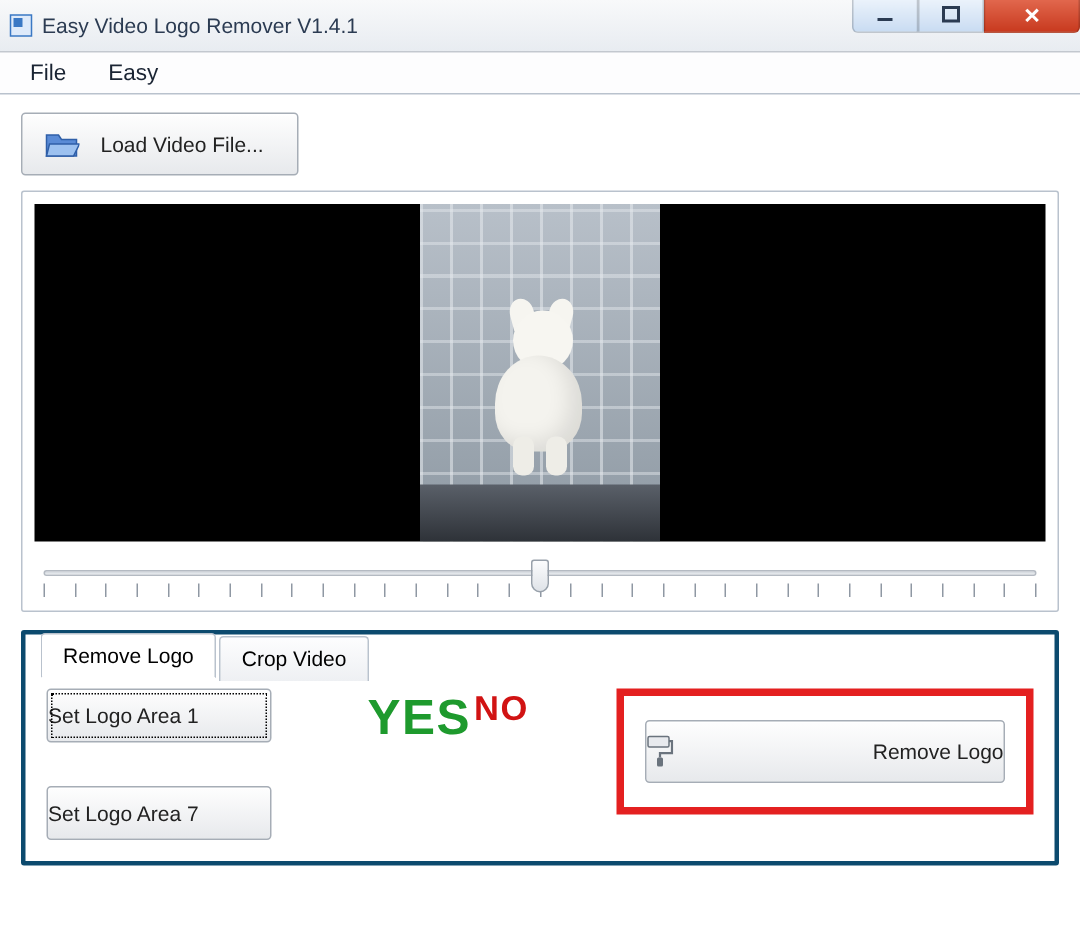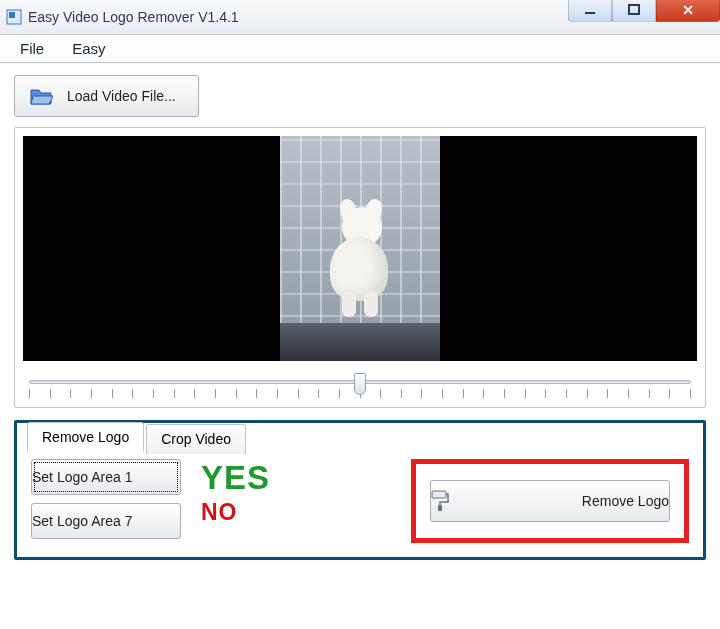--- a/index.html
+++ b/index.html
@@ -54,24 +54,24 @@
 .slider-thumb { position:absolute; top: 2px; left: 50%; transform: translateX(-50%); width: 12px; height: 22px; background: linear-gradient(#fbfcfd,#dfe3e8); border: 1px solid #97a0aa; border-radius: 2px 2px 6px 6px; }
 
 
 .tabs-panel { margin-top: 12px; border: 3px solid #0c4a6e; border-radius: 2px; position: relative; padding: 36px 14px 14px; }
 .tabs { position: absolute; top: -1px; left: 10px; display: flex; }
 .tab { border: 1px solid #b9c2cd; border-bottom: none; padding: 6px 14px; font-size: 14px; background: linear-gradient(#fdfdfe,#eef0f3); border-radius: 3px 3px 0 0; margin-right: 2px; position: relative; top: 0; }
 .tab.active { background: #fff; z-index: 2; border-bottom: 1px solid #fff; }
 .tab:not(.active) { top: 2px; }
 
 .tab-body { display: flex; align-items: flex-start; gap: 20px; }
-.left-col { display: flex; flex-direction: column; gap: 8px; }
+.left-col { display: flex; flex-direction: column; gap: 29px; }
 .btn.setarea { width: 150px; height: 36px; }
 .btn.active-sel { outline: 1px dotted #000; outline-offset: -4px; }
-.mid-col { display: flex; flex-direction: column; gap: 2px; justify-content: center; }
+.mid-col { display: flex; gap: 2px; justify-content: center; margin-left: 44px; }
 .yes { font-family: "Arial Black", Arial, sans-serif; font-weight: 900; font-size: 33px; color: #1e9a2d; letter-spacing: 1px; }
 .no { font-family: "Arial Black", Arial, sans-serif; font-weight: 900; font-size: 23px; color: #d11313; letter-spacing: 1px; }
 .right-col { margin-left: auto; }
 .call-out { border: 5px solid #e42020; padding: 16px 14px; }
 .btn.remove { width: 240px; height: 42px; gap: 14px; }
 .brush-icon { width: 18px; height: 22px; display: inline-block; }
 
 </style>
 </head>
 <body>

